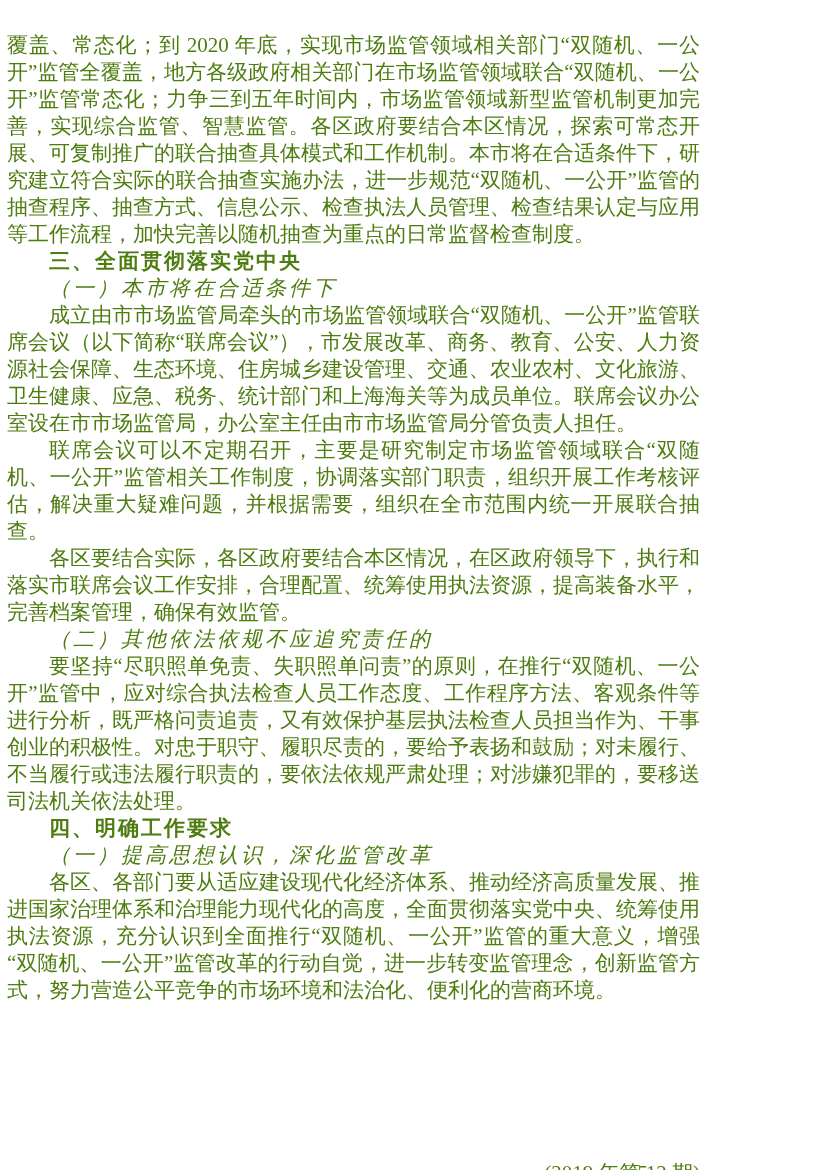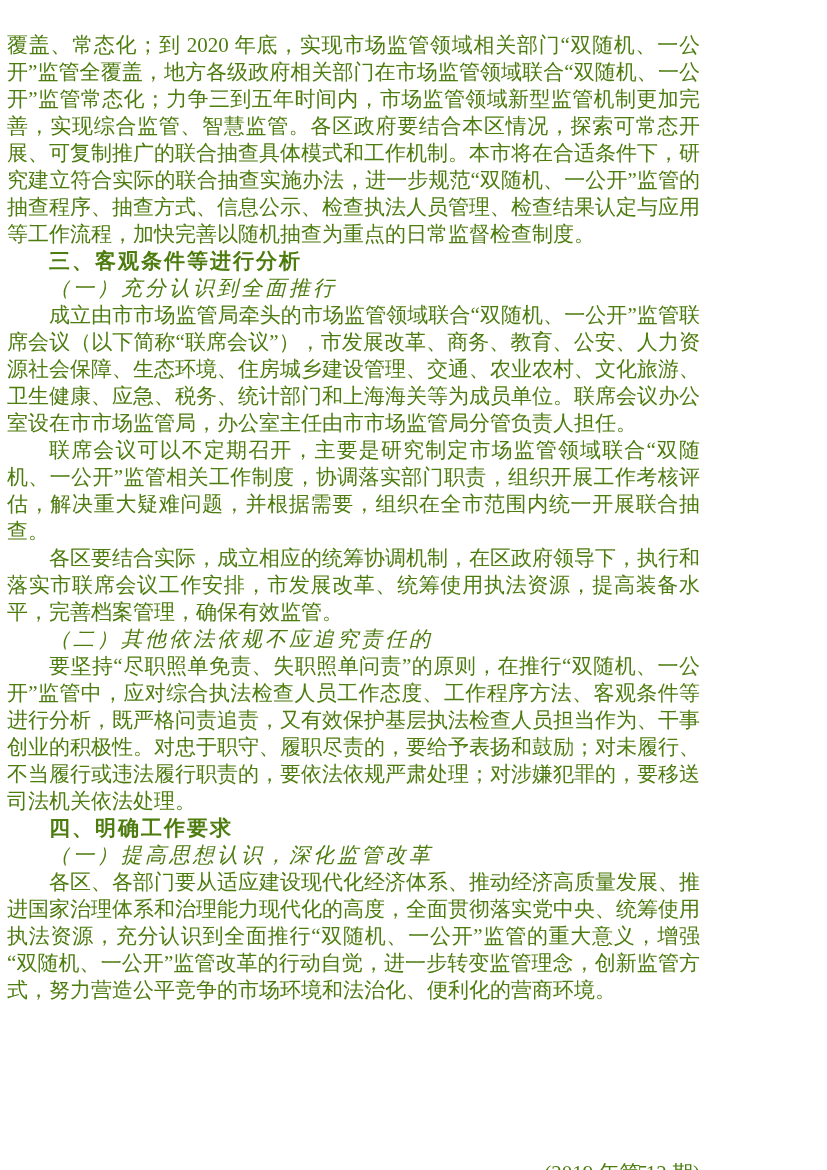--- a/index.html
+++ b/index.html
@@ -67,25 +67,25 @@
     right: 52px;
     top: 0;
   }
 </style>
 </head>
 <body>
 
 <div class="page">
   <div class="doc-body">
       <p class="para body-noindent">覆盖、常态化；到 2020 年底，实现市场监管领域相关部门“双随机、一公开”监管全覆盖，地方各级政府相关部门在市场监管领域联合“双随机、一公开”监管常态化；力争三到五年时间内，市场监管领域新型监管机制更加完善，实现综合监管、智慧监管。各区政府要结合本区情况，探索可常态开展、可复制推广的联合抽查具体模式和工作机制。本市将在合适条件下，研究建立符合实际的联合抽查实施办法，进一步规范“双随机、一公开”监管的抽查程序、抽查方式、信息公示、检查执法人员管理、检查结果认定与应用等工作流程，加快完善以随机抽查为重点的日常监督检查制度。</p>
-      <p class="para heading-bold">三、客观条件等进行分析</p>
-      <p class="para heading-kai">（一）充分认识到全面推行</p>
+      <p class="para heading-bold">三、全面贯彻落实党中央</p>
+      <p class="para heading-kai">（一）本市将在合适条件下</p>
       <p class="para body">成立由市市场监管局牵头的市场监管领域联合“双随机、一公开”监管联席会议（以下简称“联席会议”），市发展改革、商务、教育、公安、人力资源社会保障、生态环境、住房城乡建设管理、交通、农业农村、文化旅游、卫生健康、应急、税务、统计部门和上海海关等为成员单位。联席会议办公室设在市市场监管局，办公室主任由市市场监管局分管负责人担任。</p>
       <p class="para body">联席会议可以不定期召开，主要是研究制定市场监管领域联合“双随机、一公开”监管相关工作制度，协调落实部门职责，组织开展工作考核评估，解决重大疑难问题，并根据需要，组织在全市范围内统一开展联合抽查。</p>
-      <p class="para body">各区要结合实际，成立相应的统筹协调机制，在区政府领导下，执行和落实市联席会议工作安排，市发展改革、统筹使用执法资源，提高装备水平，完善档案管理，确保有效监管。</p>
+      <p class="para body">各区要结合实际，各区政府要结合本区情况，在区政府领导下，执行和落实市联席会议工作安排，合理配置、统筹使用执法资源，提高装备水平，完善档案管理，确保有效监管。</p>
       <p class="para heading-kai">（二）其他依法依规不应追究责任的</p>
       <p class="para body">要坚持“尽职照单免责、失职照单问责”的原则，在推行“双随机、一公开”监管中，应对综合执法检查人员工作态度、工作程序方法、客观条件等进行分析，既严格问责追责，又有效保护基层执法检查人员担当作为、干事创业的积极性。对忠于职守、履职尽责的，要给予表扬和鼓励；对未履行、不当履行或违法履行职责的，要依法依规严肃处理；对涉嫌犯罪的，要移送司法机关依法处理。</p>
       <p class="para heading-bold">四、明确工作要求</p>
       <p class="para heading-kai">（一）提高思想认识，深化监管改革</p>
       <p class="para body">各区、各部门要从适应建设现代化经济体系、推动经济高质量发展、推进国家治理体系和治理能力现代化的高度，全面贯彻落实党中央、统筹使用执法资源，充分认识到全面推行“双随机、一公开”监管的重大意义，增强“双随机、一公开”监管改革的行动自觉，进一步转变监管理念，创新监管方式，努力营造公平竞争的市场环境和法治化、便利化的营商环境。</p>
     </div>
   <div class="footer">
     <span class="issue">(2019 年第 12 期)</span>
     <span class="page-num">5</span>
   </div>

